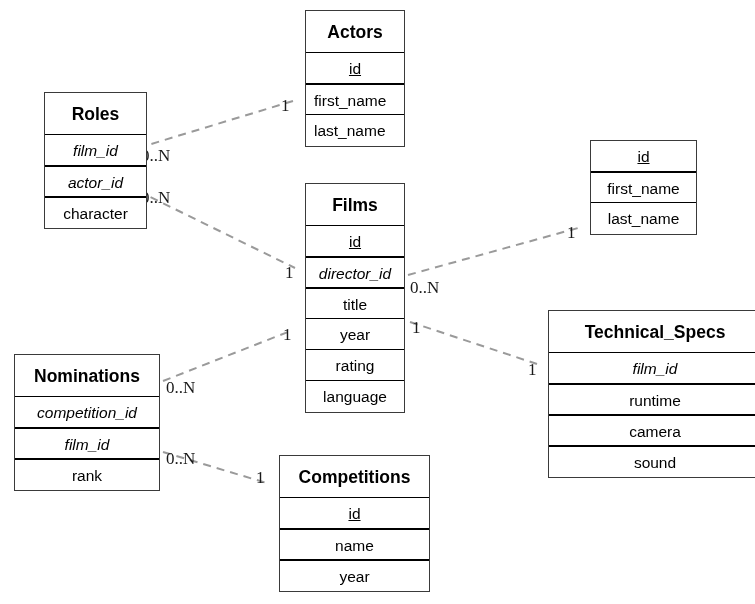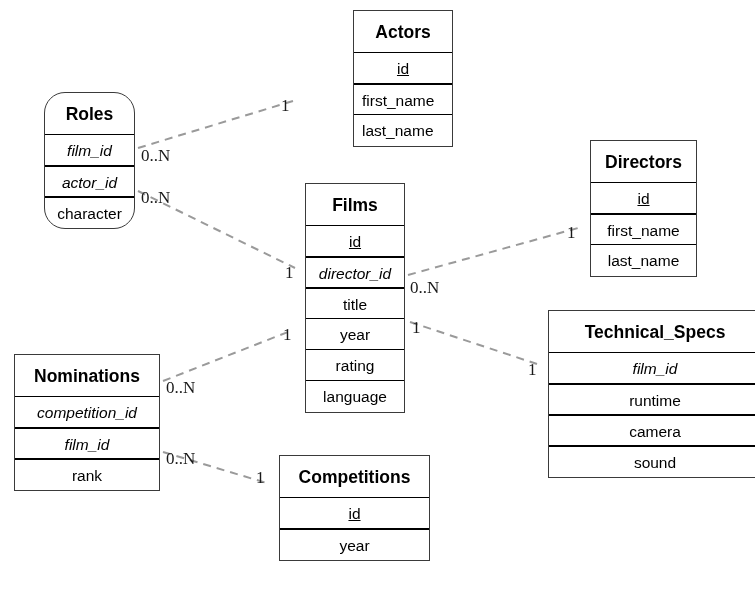--- a/index.html
+++ b/index.html
@@ -82,34 +82,33 @@
 <div id="canvas">
   <svg id="links" viewBox="0 0 755 604" width="755" height="604">
       <line x1="138" y1="148" x2="293" y2="101" stroke="#9a9a9a" stroke-width="2" stroke-dasharray="8,6"></line>
       <line x1="138" y1="191" x2="295" y2="268" stroke="#9a9a9a" stroke-width="2" stroke-dasharray="8,6"></line>
       <line x1="408" y1="275" x2="578" y2="228" stroke="#9a9a9a" stroke-width="2" stroke-dasharray="8,6"></line>
       <line x1="410" y1="322" x2="537" y2="364" stroke="#9a9a9a" stroke-width="2" stroke-dasharray="8,6"></line>
       <line x1="163" y1="381" x2="293" y2="330" stroke="#9a9a9a" stroke-width="2" stroke-dasharray="8,6"></line>
       <line x1="163" y1="452" x2="270" y2="484" stroke="#9a9a9a" stroke-width="2" stroke-dasharray="8,6"></line>
     </svg>
   <div id="entities-layer">
-      <div class="entity" style="left: 305px; top: 10px; width: 100px; border-color: rgb(58, 58, 58); margin-left: 48px;">
+      <div class="entity" style="left: 305px; top: 10px; width: 100px; border-color: rgb(58, 58, 58);">
         <div class="title-row">Actors</div>
         <div class="attr-row right"><span class="attr-text pk">id</span></div>
         <div class="attr-row left thicktop"><span class="attr-text plain">first_name</span></div>
         <div class="attr-row left"><span class="attr-text plain">last_name</span></div>
       </div>
-      <div class="entity" style="left: 44px; top: 92px; width: 91px; border-color: rgb(58, 58, 58); border-radius: 21px;">
+      <div class="entity" style="left: 44px; top: 92px; width: 103px; border-color: rgb(58, 58, 58);">
         <div class="title-row">Roles</div>
         <div class="attr-row right"><span class="attr-text pkfk">film_id</span></div>
         <div class="attr-row right thicktop"><span class="attr-text pkfk">actor_id</span></div>
         <div class="attr-row right thicktop"><span class="attr-text plain">character</span></div>
       </div>
       <div class="entity" style="left: 590px; top: 140px; width: 107px; border-color: rgb(58, 58, 58);">
-        <div class="title-row">Directors</div>
         <div class="attr-row right"><span class="attr-text pk">id</span></div>
         <div class="attr-row right thicktop" style="text-align: center;"><span class="attr-text plain">first_name</span></div>
         <div class="attr-row right" style="text-align: center;"><span class="attr-text plain">last_name</span></div>
       </div>
       <div class="entity" style="left: 305px; top: 183px; width: 100px; border-color: rgb(58, 58, 58);">
         <div class="title-row">Films</div>
         <div class="attr-row right"><span class="attr-text pk">id</span></div>
         <div class="attr-row right thicktop"><span class="attr-text fk">director_id</span></div>
         <div class="attr-row right thicktop"><span class="attr-text plain">title</span></div>
         <div class="attr-row right"><span class="attr-text plain">year</span></div>
@@ -125,20 +124,21 @@
       </div>
       <div class="entity" style="left: 14px; top: 354px; width: 146px; border-color: rgb(58, 58, 58);">
         <div class="title-row">Nominations</div>
         <div class="attr-row right"><span class="attr-text pkfk">competition_id</span></div>
         <div class="attr-row right thicktop"><span class="attr-text pkfk">film_id</span></div>
         <div class="attr-row right thicktop"><span class="attr-text plain">rank</span></div>
       </div>
       <div class="entity" style="left: 279px; top: 455px; width: 151px; border-color: rgb(58, 58, 58);">
         <div class="title-row">Competitions</div>
         <div class="attr-row right"><span class="attr-text pk">id</span></div>
+        <div class="attr-row right thicktop"><span class="attr-text plain">name</span></div>
         <div class="attr-row right thicktop"><span class="attr-text plain">year</span></div>
       </div>
     </div>
   <div id="labels-layer">
       <div class="card-label" style="left: 141px; top: 146px;">0..N</div>
       <div class="card-label" style="left: 281px; top: 96px;">1</div>
       <div class="card-label" style="left: 141px; top: 188px;">0..N</div>
       <div class="card-label" style="left: 285px; top: 263px;">1</div>
       <div class="card-label" style="left: 410px; top: 278px;">0..N</div>
       <div class="card-label" style="left: 567px; top: 223px;">1</div>

